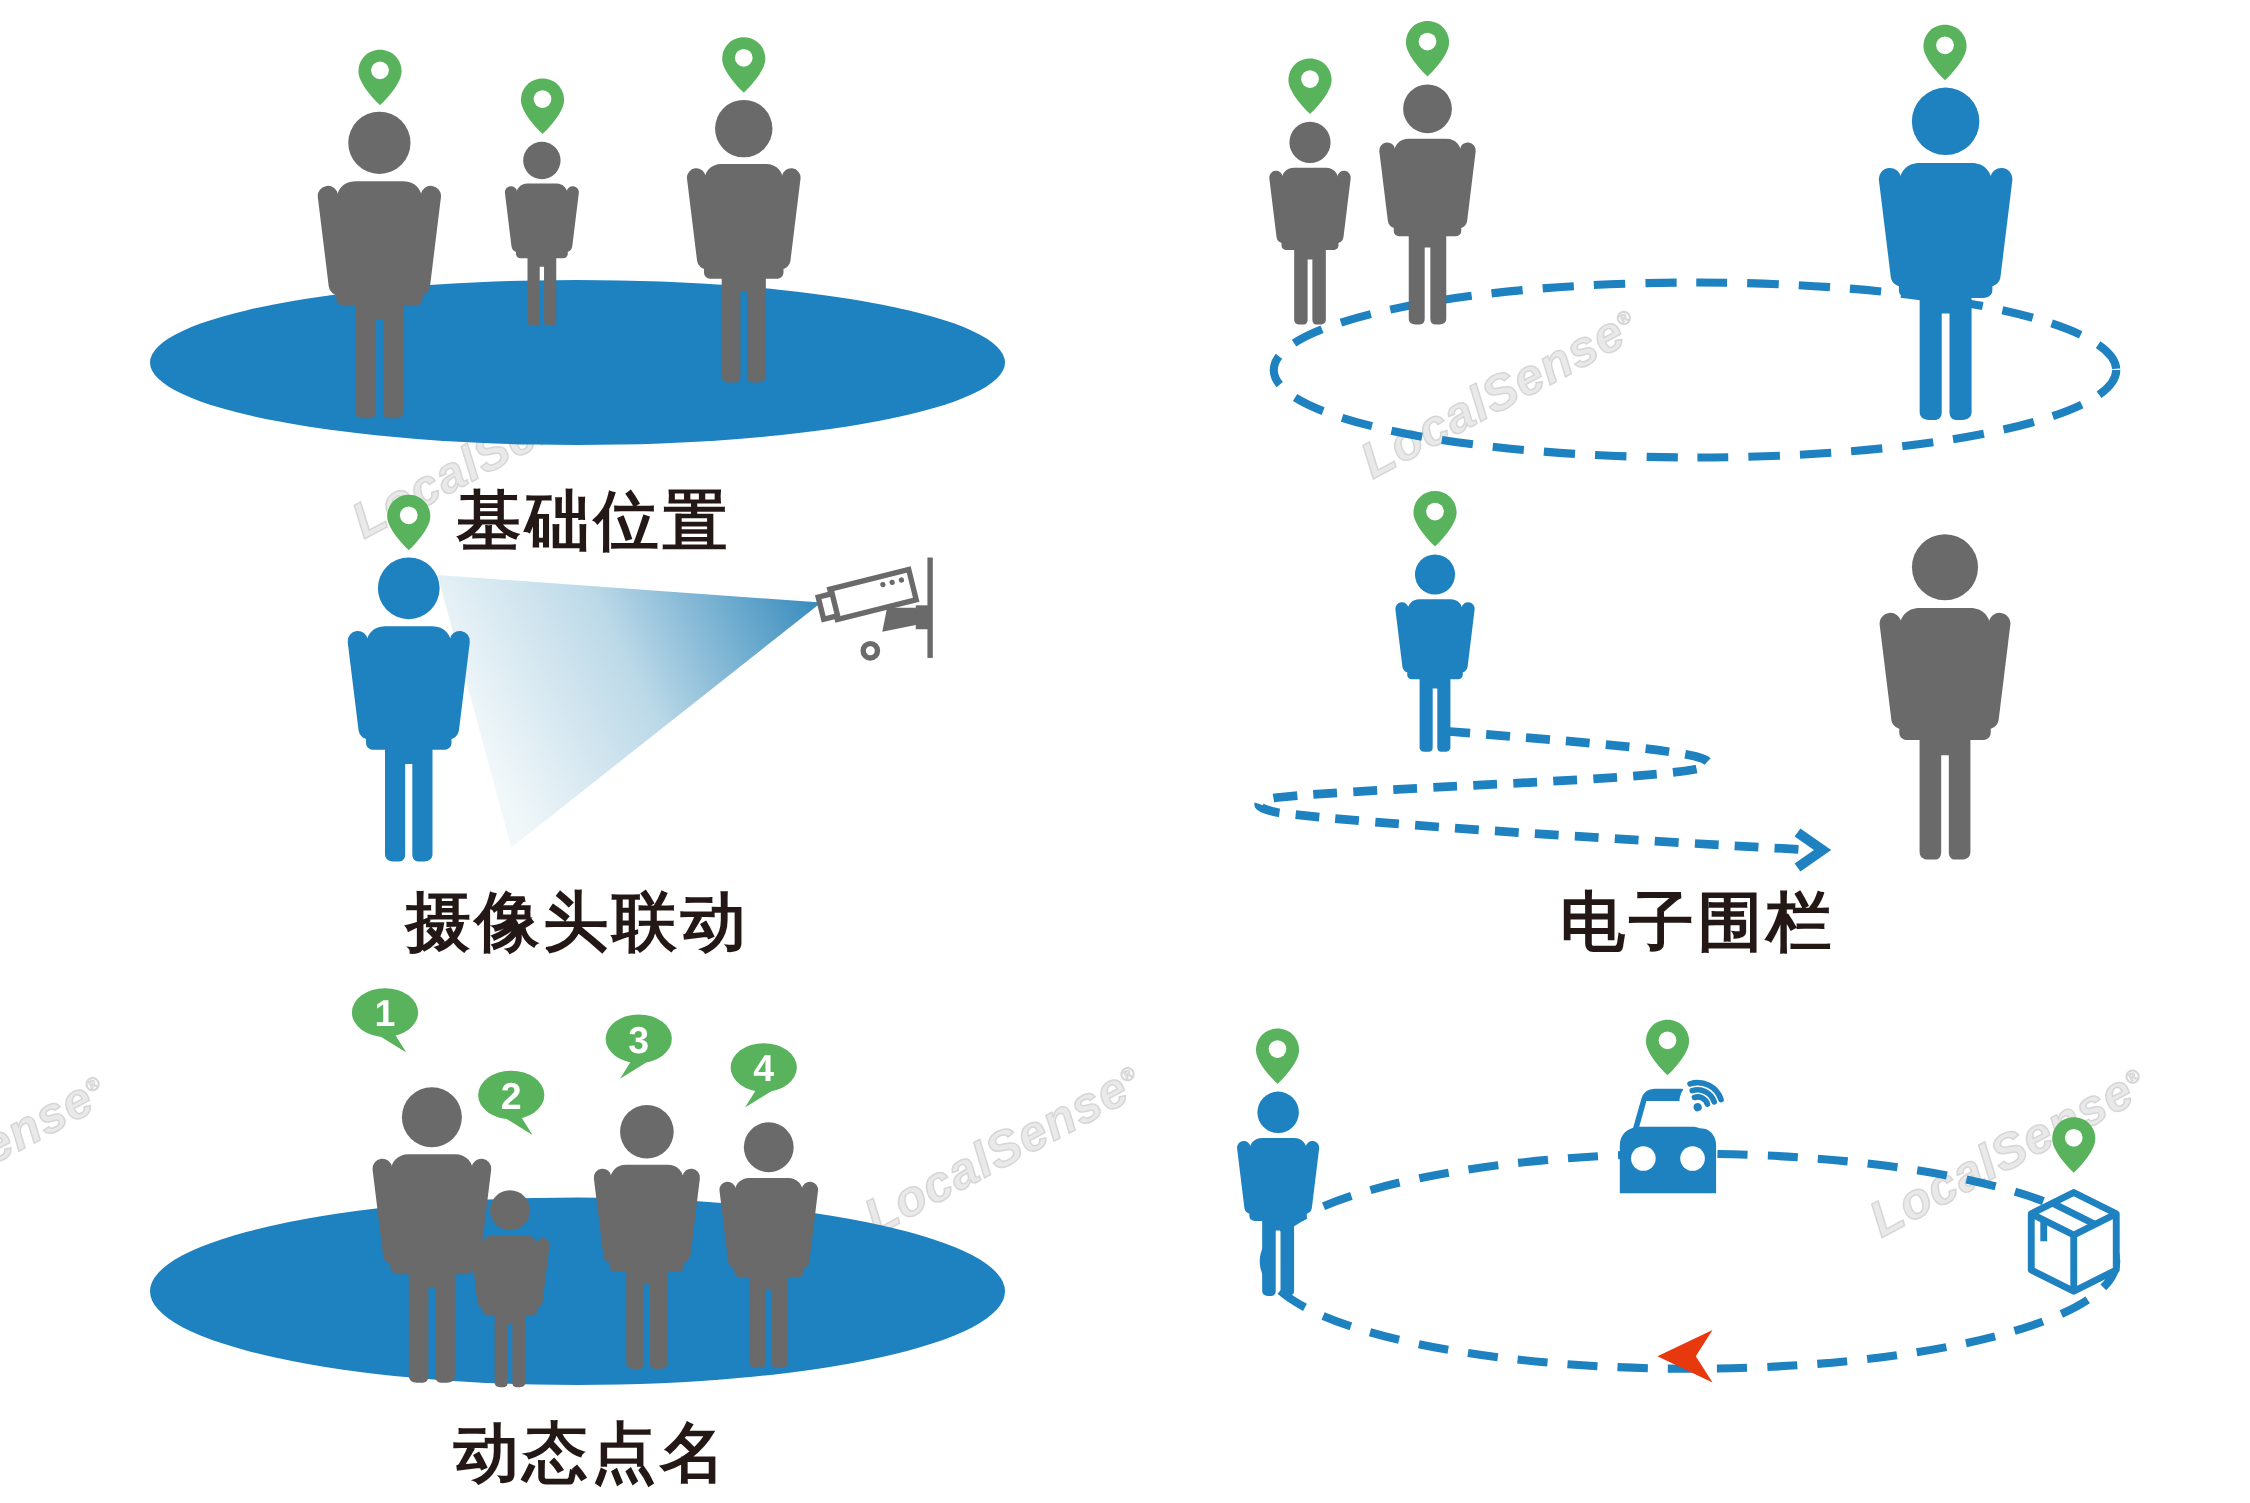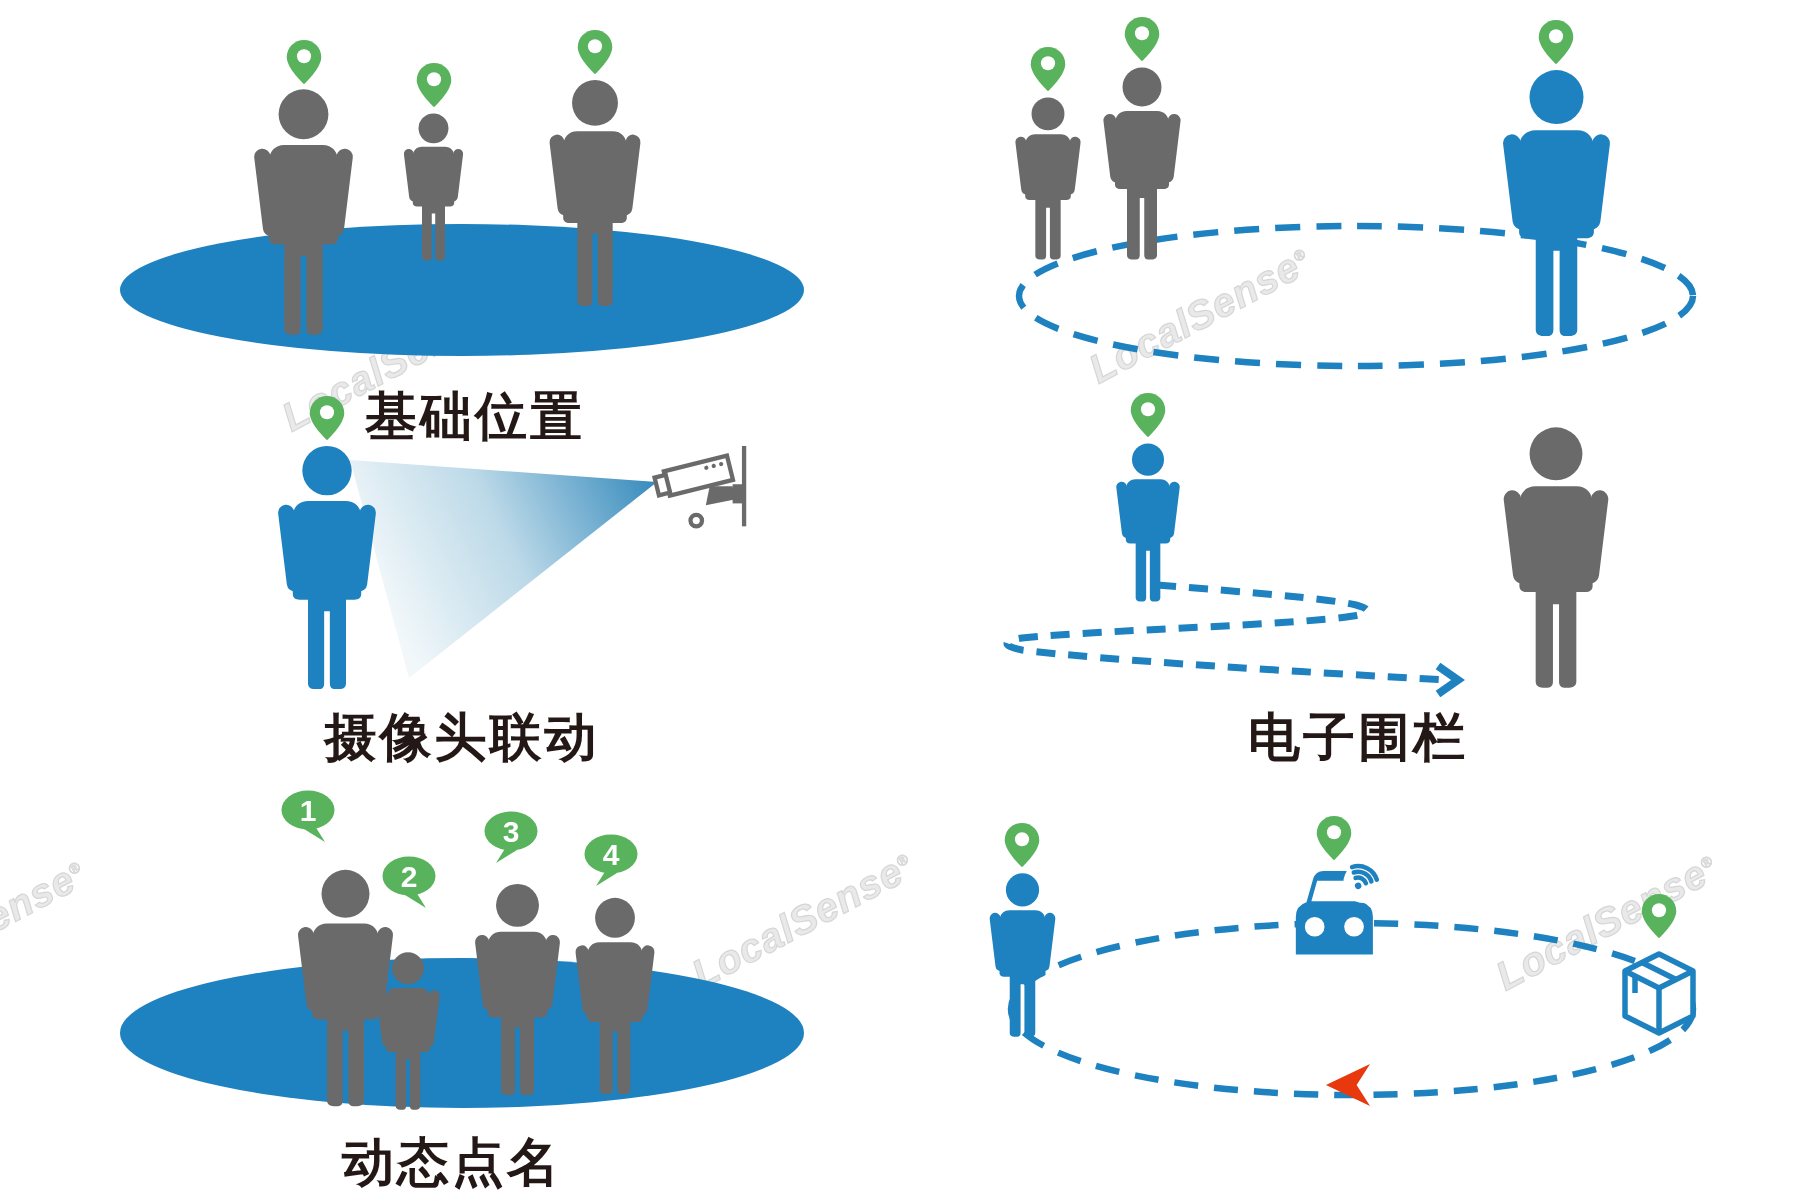--- a/index.html
+++ b/index.html
@@ -213,21 +213,21 @@
       <ellipse cx="27" cy="20" rx="26.5" ry="19.5" class="fill-green"></ellipse>
       <path d="M22 36 L12 52 L33 39 Z" class="fill-green"></path>
       <text x="27" y="31" text-anchor="middle" class="badge-num">3</text>
     </svg>
     <svg class="abs" style="left:584px;top:834px;width:56px;height:54px" viewBox="0 0 56 54">
       <ellipse cx="27" cy="20" rx="26.5" ry="19.5" class="fill-green"></ellipse>
       <path d="M22 36 L12 52 L33 39 Z" class="fill-green"></path>
       <text x="27" y="31" text-anchor="middle" class="badge-num">4</text>
     </svg>
 
-    <div class="label" style="left:452px;top:1128px">动态点名</div>
+    <div class="label" style="left:473px;top:1128px">动态点名</div>
   </div>
 
   <div class="panel">
     <svg class="abs" style="left:1004px;top:916px;width:696px;height:186px" viewBox="0 0 696 186">
       <ellipse cx="348" cy="93" rx="341" ry="86" fill="none" class="stroke-blue" stroke-width="6.5" stroke-dasharray="24 16"></ellipse>
     </svg>
 
     <svg class="abs" style="left:984px;top:872px;width:77px;height:166px" viewBox="0 0 120 260">
         <use href="#person-shape" class="fill-blue"></use>
       </svg>

